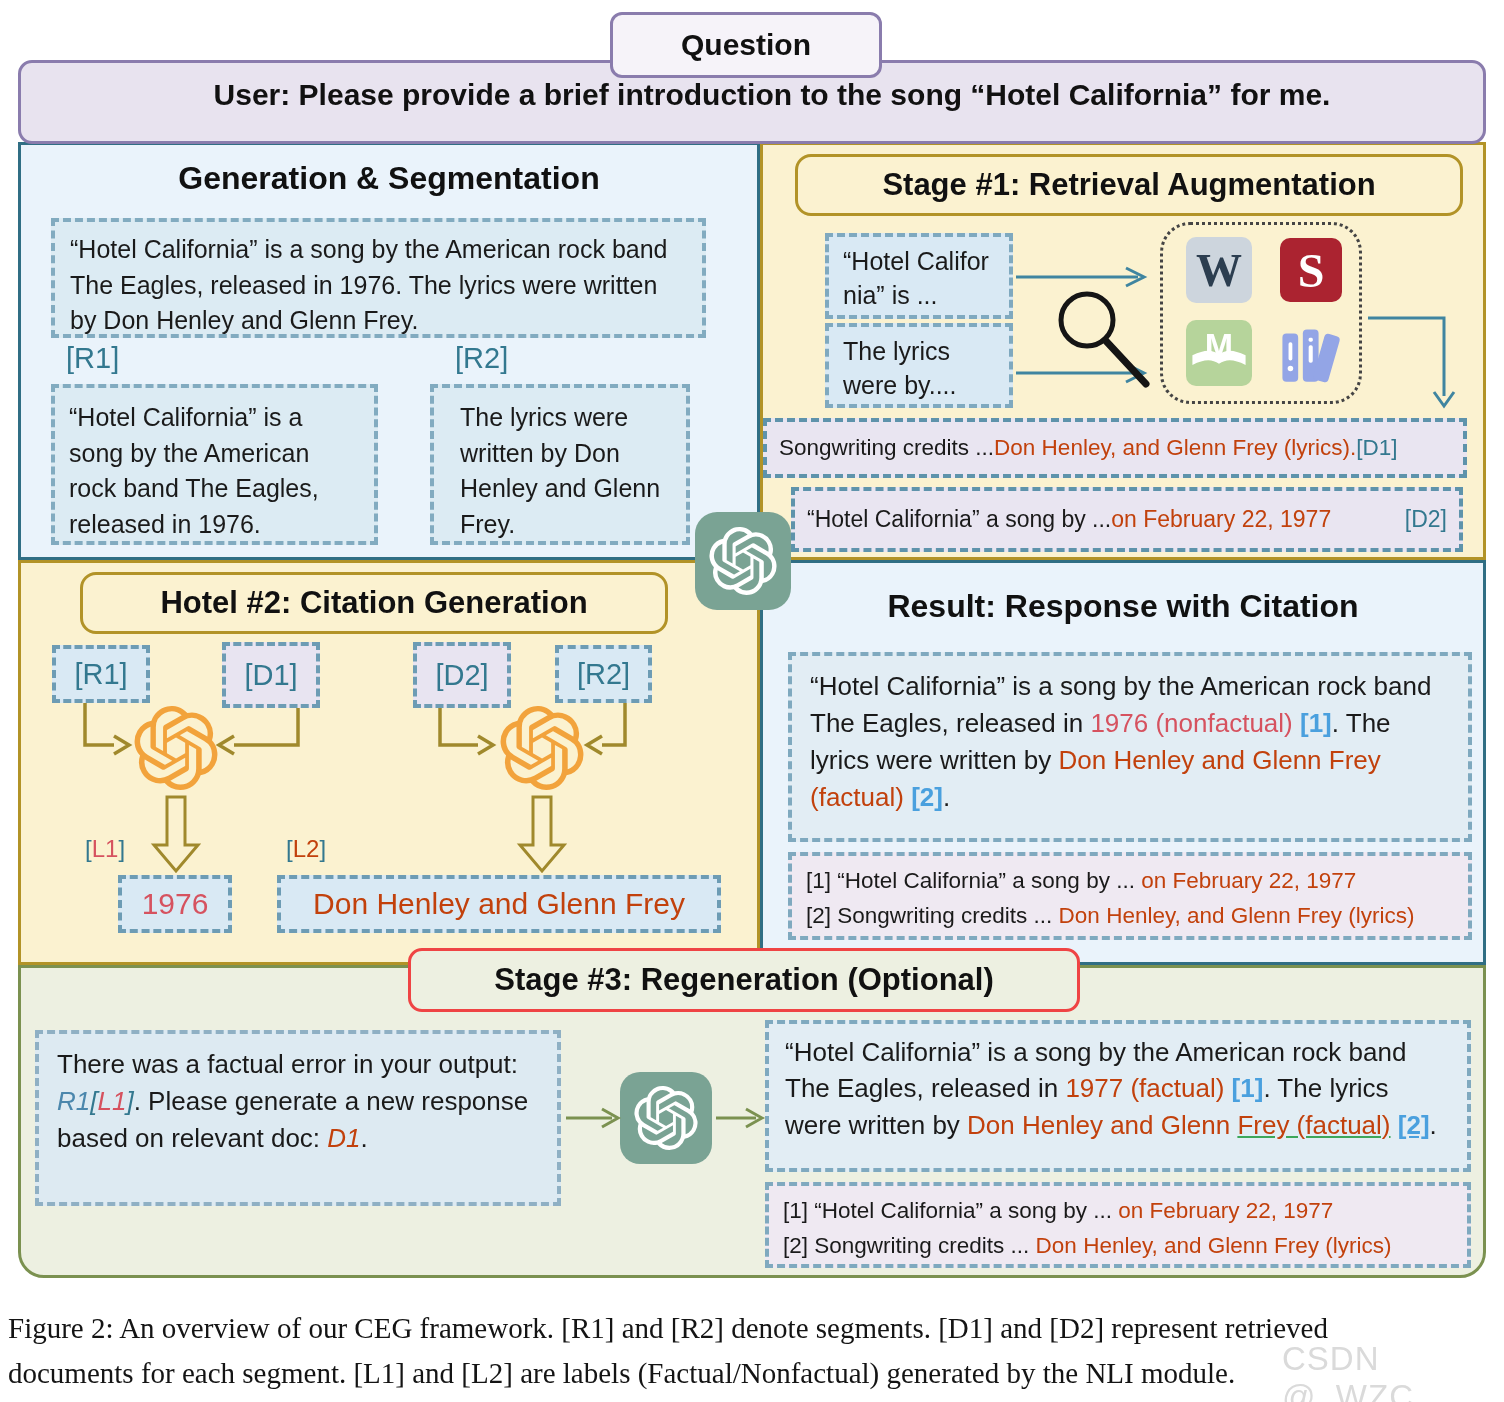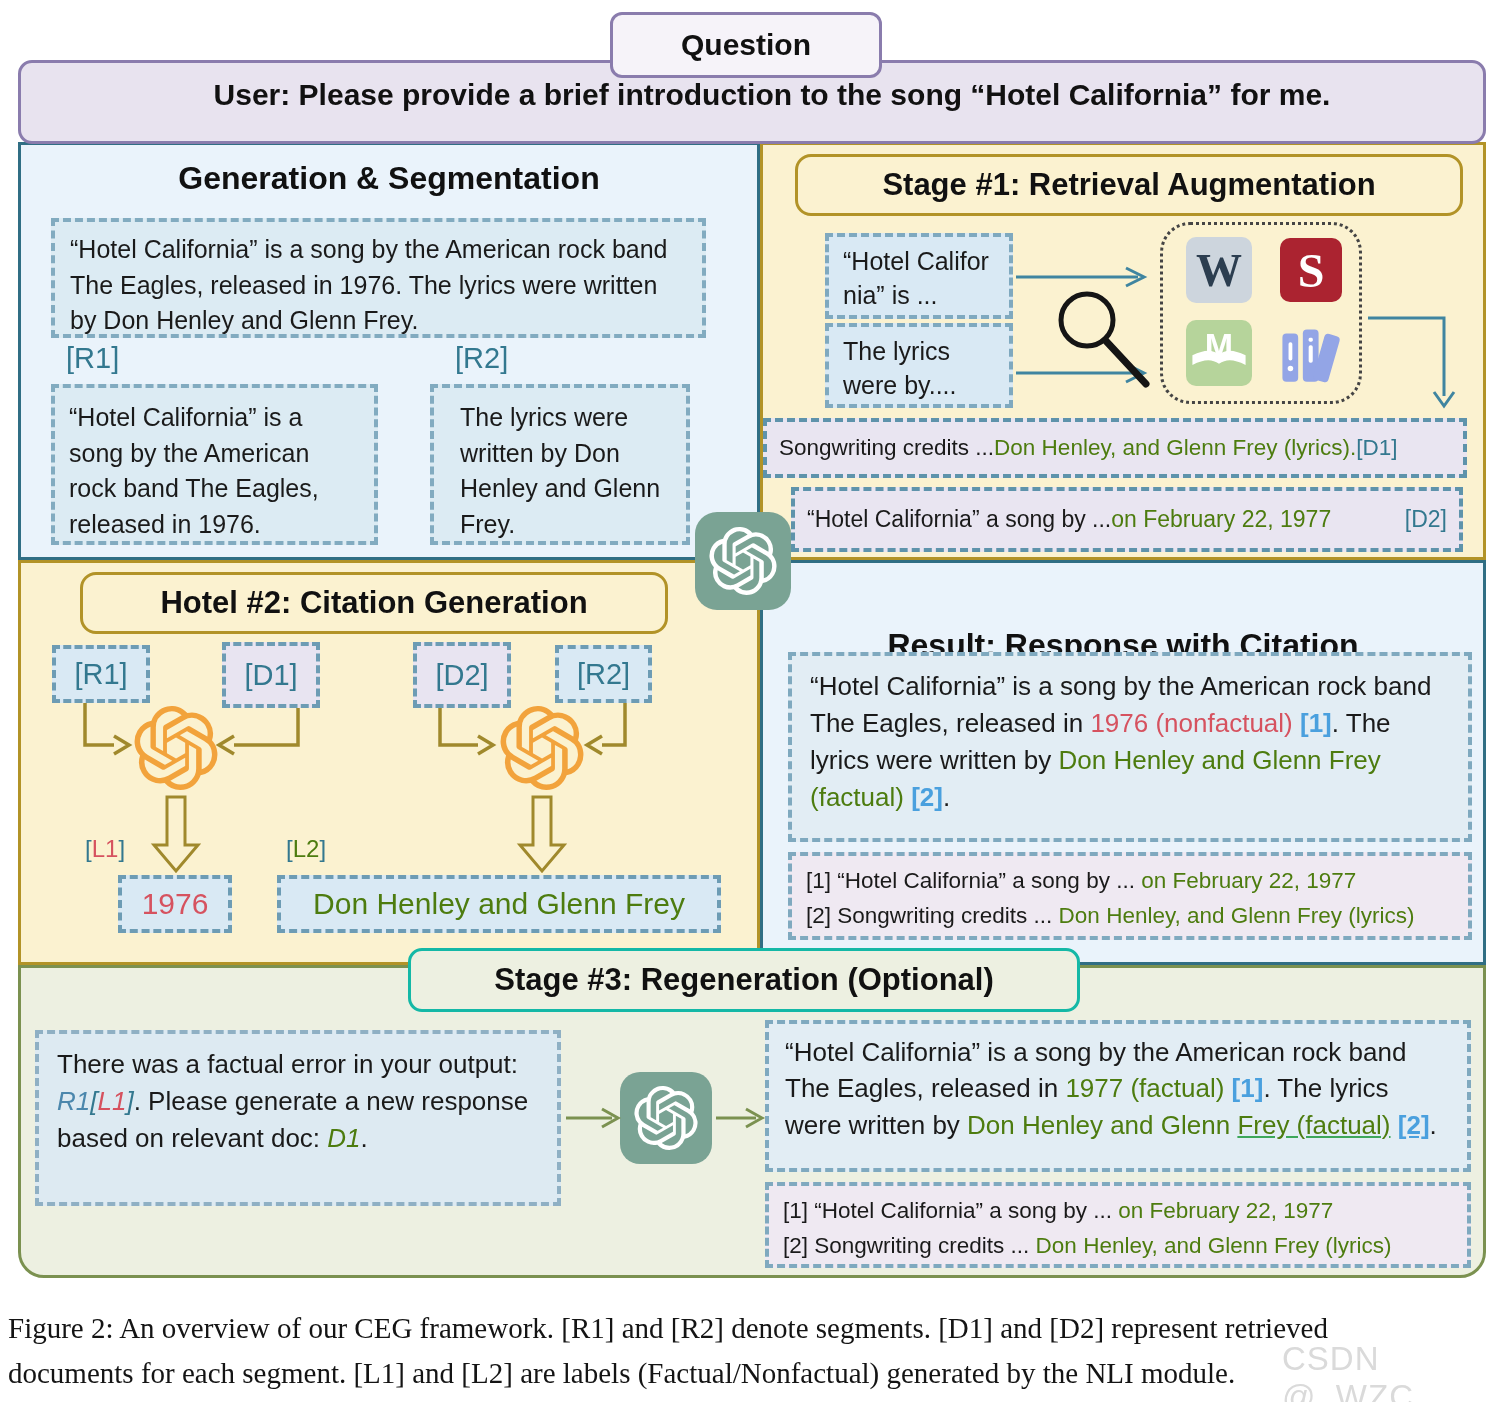--- a/index.html
+++ b/index.html
@@ -16,30 +16,30 @@
   .p-gen { left:18px;  top:142px; width:742px;  height:418px; background:#eaf3fb; border:3px solid #306e84; }
   .p-s1  { left:760px; top:142px; width:726px;  height:418px; background:#fbf2d0; border:3px solid #b29327; }
   .p-s2  { left:18px;  top:560px; width:742px;  height:405px; background:#fbf2d0; border:3px solid #b29327; }
   .p-res { left:760px; top:560px; width:726px;  height:405px; background:#eaf3fb; border:3px solid #306e84; }
   .p-s3  { left:18px;  top:965px; width:1468px; height:313px; background:#edf0e1; border:3px solid #7b9150; border-radius:0 0 26px 26px; }
 
   .panel-title { font-size:32px; font-weight:bold; color:#111; text-align:center; }
   .tab-box { border-radius:16px; display:flex; align-items:center; justify-content:center;
              font-size:31px; font-weight:bold; color:#111; z-index:3; }
   .gold-tab  { background:#fbf2d0; border:3px solid #b29327; }
-  .green-tab { background:#edf0e1; border:3px solid #14b8a6; }
+  .green-tab { background:#edf0e1; border:3px solid #ef4444; }
 
   
   .dash { border:4px dashed #82abc0; }
   .blue-fill { background:#dcebf3; }
   .body-txt { font-size:25px; line-height:1.42; color:#1a1a1a; }
 
   
   .k      { color:#1a1a1a; }
-  .grn    { color:#4d7c0f; }
+  .grn    { color:#c2410c; }
   .red    { color:#d6525f; }
   .cite   { color:#4aa0de; font-weight:bold; }
   .teal   { color:#33788f; }
   .it     { font-style:italic; }
   .sblue  { color:#4b87ad; }
   .u-grn  { text-decoration:underline; text-decoration-color:#3da75a; }
   .u-cite { text-decoration:underline; text-decoration-color:#4aa0de; }
 
   
   .gen-title { left:18px; top:160px; width:742px; }
@@ -75,21 +75,21 @@
   .nli-logo { width:84px; height:86px; z-index:2; }
   .nli-txt { left:280px; top:728px; width:160px; text-align:center; font-size:29px; font-weight:bold; color:#f2a33c; line-height:1.15; }
   .lbl { font-size:24px; z-index:2; }
   .l1-lbl { left:85px; top:835px; }
   .l2-lbl { left:286px; top:835px; }
   .val-box { border:4px dashed #6d9cb4; background:#d9e9f4; display:flex; align-items:center; justify-content:center; font-size:30px; z-index:2; }
   .l1-box { left:118px; top:875px; width:114px; height:58px; }
   .l2-box { left:277px; top:875px; width:444px; height:58px; }
 
   
-  .res-title { left:760px; top:588px; width:726px;margin-top:39px; }
+  .res-title { left:760px; top:588px; width:726px; }
   .res-box { left:788px; top:652px; width:684px; height:190px; background:#e2edf4; border:4px dashed #7fa9bf; padding:12px 18px; font-size:26px; line-height:1.42; z-index:2; }
   .cit-box { background:#efe9f2; border:4px dashed #7fa9bf; padding:8px 14px; font-size:22.5px; line-height:1.55; white-space:nowrap; z-index:2; color:#1a1a1a; }
   .res-cit { left:788px; top:852px; width:684px; height:88px; }
 
   
   .s3-tab { left:408px; top:948px; width:672px; height:64px; border-radius:14px; }
   .s3-left { left:35px; top:1030px; width:526px; height:176px; background:#ddeaf2; border:4px dashed #8fb0c4; padding:12px 18px; font-size:26px; line-height:1.42; z-index:2; }
   .s3-res { left:765px; top:1020px; width:706px; height:152px; background:#e2edf4; border:4px dashed #7fa9bf; padding:10px 16px; font-size:26px; line-height:1.4; z-index:2; }
   .s3-cit { left:765px; top:1182px; width:706px; height:86px; }
 

